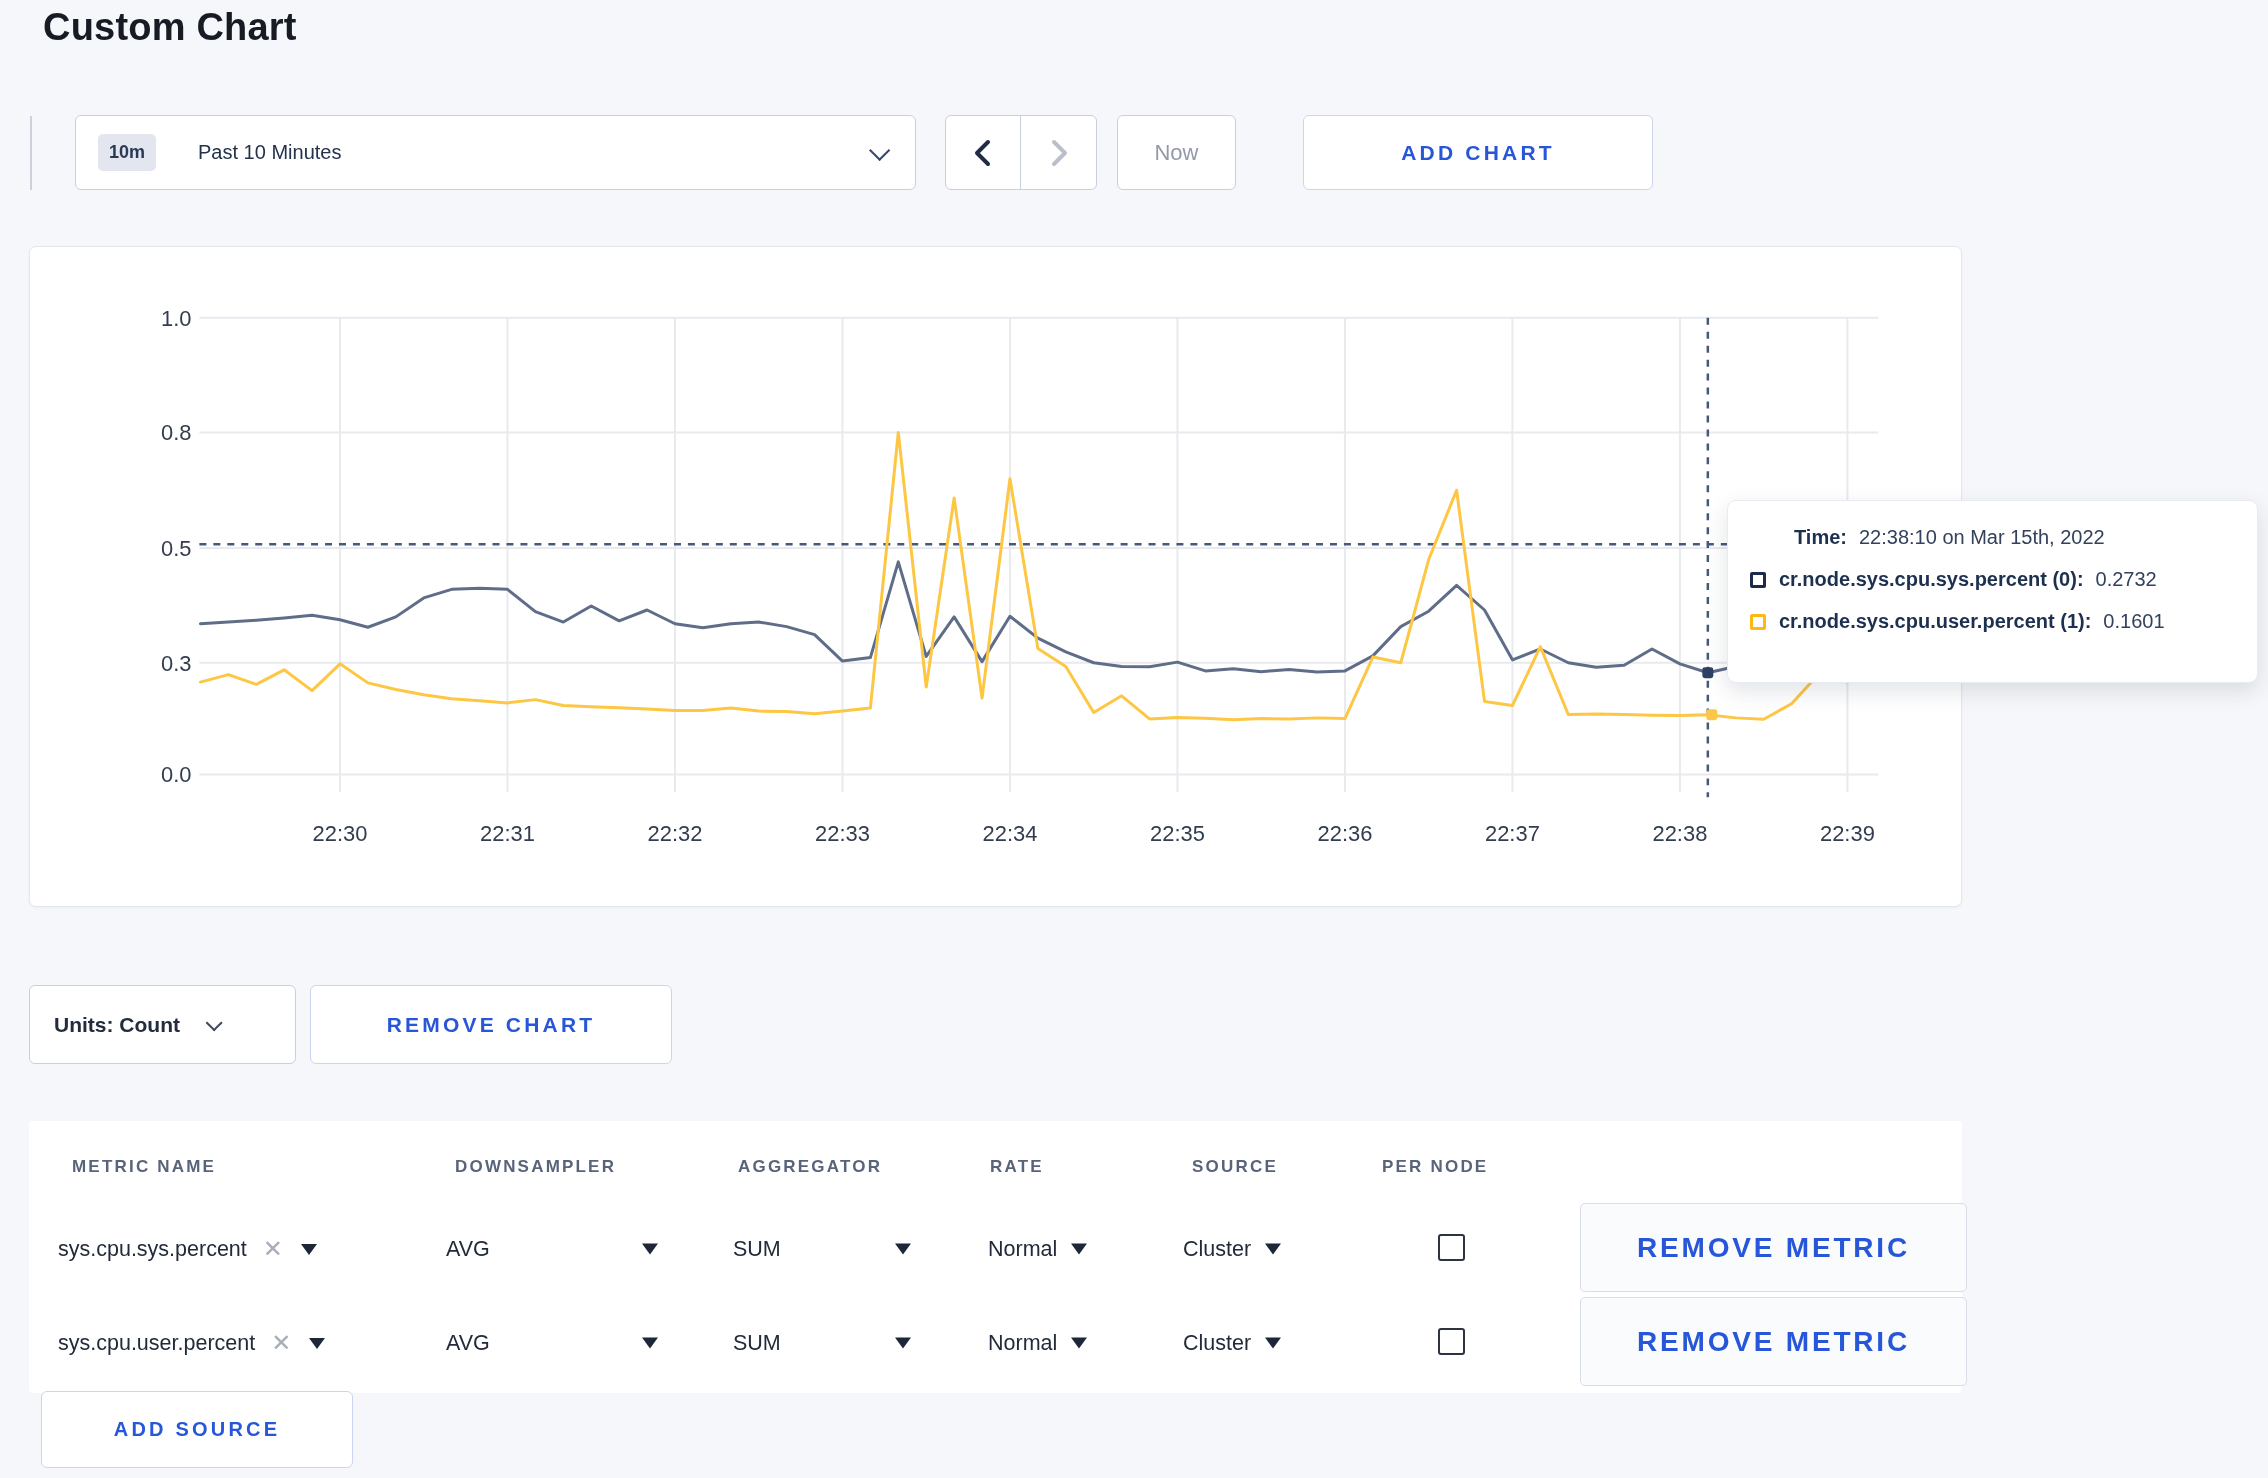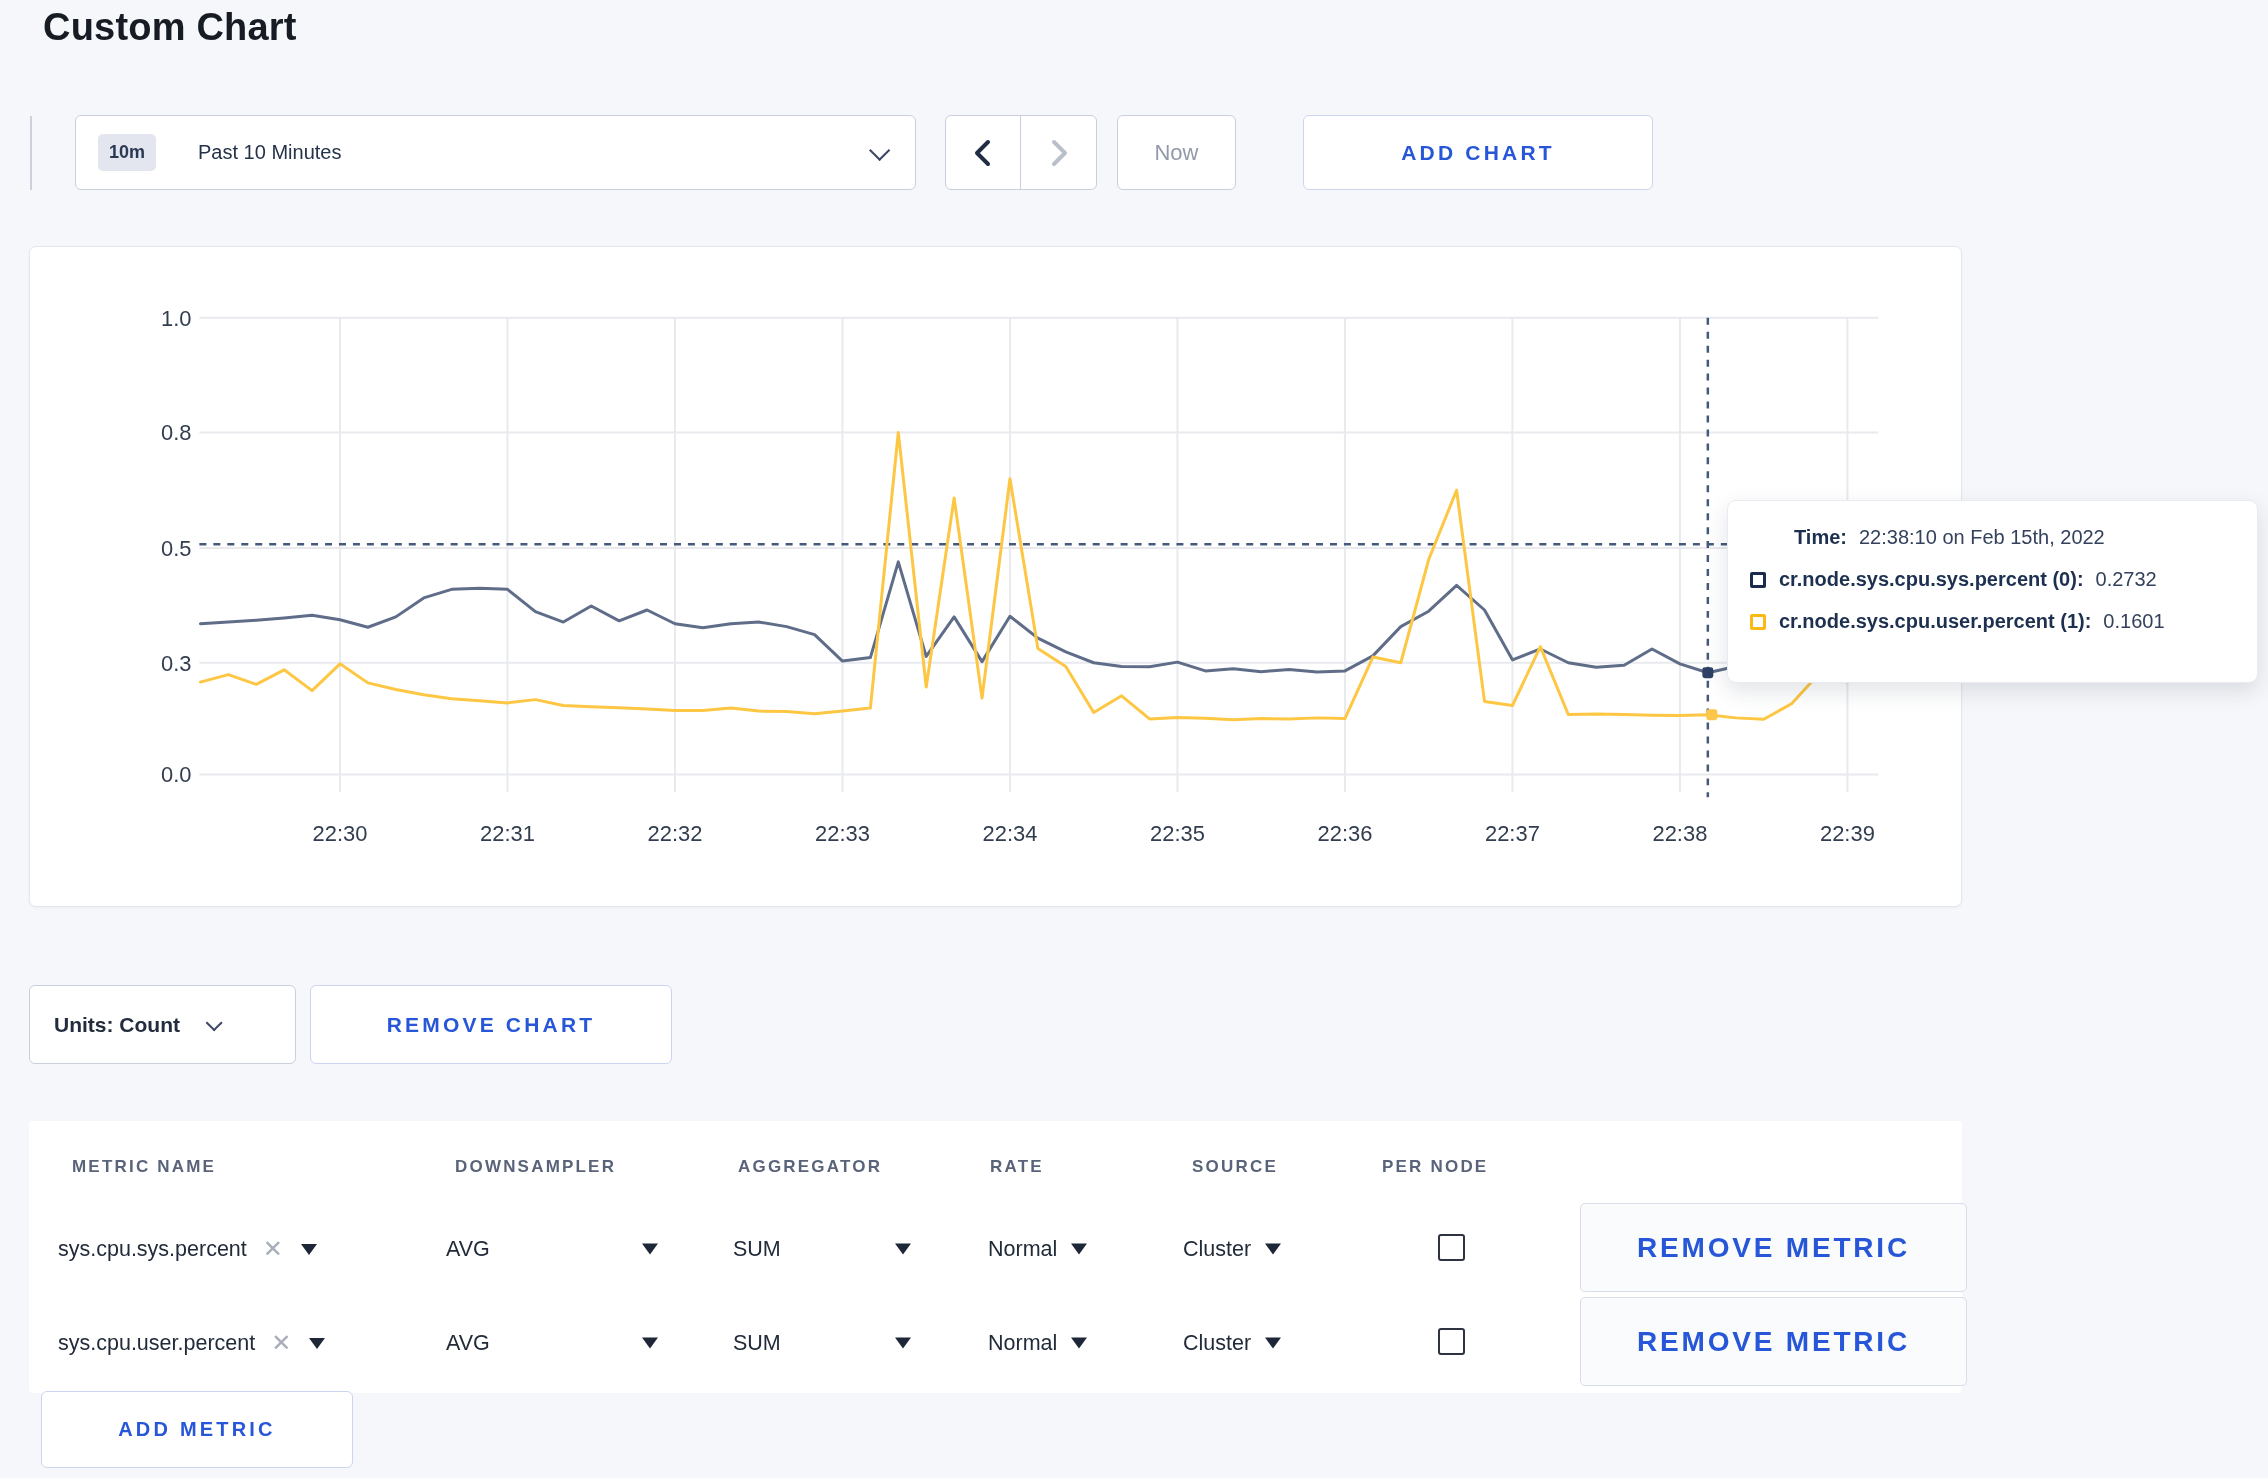--- a/index.html
+++ b/index.html
@@ -133,21 +133,21 @@
       <line x1="1681" y1="71" x2="1681" y2="552" stroke="#44597b" stroke-width="2.5" stroke-dasharray="7 7"></line>
       <polyline points="169.0,377.9 197.0,376.2 225.0,374.4 253.0,372.1 281.0,369.3 309.0,373.9 337.0,381.4 365.0,371.0 393.0,352.0 421.0,343.4 449.0,342.3 477.0,343.4 505.0,365.8 533.0,376.2 561.0,360.1 589.0,375.0 617.0,364.1 645.0,377.9 673.0,381.9 701.0,377.9 729.0,376.2 757.0,380.8 785.0,388.8 813.0,415.3 841.0,411.8 869.0,315.8 897.0,410.7 925.0,371.0 953.0,415.9 981.0,370.4 1009.0,392.3 1037.0,406.1 1065.0,417.0 1093.0,420.7 1121.0,421.1 1149.0,416.4 1177.0,425.2 1205.0,423.0 1233.0,426.0 1261.0,423.7 1289.0,426.3 1317.0,425.2 1345.0,410.1 1373.0,380.8 1401.0,365.3 1429.0,339.4 1457.0,364.1 1485.0,414.1 1513.0,403.2 1541.0,417.0 1569.0,421.5 1597.0,419.6 1625.0,403.2 1653.0,418.1 1681.0,427.0 1709.0,420.7 1737.0,422.6 1765.0,420.7 1793.0,417.0 1821.0,411.3" fill="none" stroke="#5f6d89" stroke-width="3" stroke-linejoin="round" stroke-linecap="round"></polyline>
       <polyline points="169.0,436.4 197.0,428.9 225.0,438.7 253.0,424.1 281.0,445.0 309.0,418.1 337.0,437.2 365.0,443.9 393.0,449.1 421.0,453.2 449.0,455.1 477.0,457.3 505.0,454.0 533.0,459.9 561.0,461.1 589.0,462.2 617.0,463.3 645.0,464.8 673.0,464.8 701.0,462.5 729.0,465.5 757.0,465.9 785.0,468.1 813.0,465.5 841.0,462.5 869.0,186.0 897.0,441.3 925.0,251.7 953.0,452.5 981.0,232.4 1009.0,402.6 1037.0,420.7 1065.0,467.0 1093.0,450.2 1121.0,473.4 1149.0,471.9 1177.0,472.6 1205.0,474.1 1233.0,473.0 1261.0,473.4 1289.0,472.3 1317.0,473.0 1345.0,411.3 1373.0,417.0 1401.0,313.5 1429.0,244.0 1457.0,455.8 1485.0,459.9 1513.0,400.9 1541.0,468.9 1569.0,468.5 1597.0,468.9 1625.0,469.6 1653.0,470.0 1681.0,469.2 1709.0,472.3 1737.0,473.7 1765.0,458.1 1793.0,427.5 1821.0,436.4" fill="none" stroke="#fdc643" stroke-width="3" stroke-linejoin="round" stroke-linecap="round"></polyline>
       <rect x="1675.5" y="421.50533333333334" width="11" height="11" rx="2.5" fill="#2e4164"></rect>
       <rect x="1679.5" y="463.72933333333333" width="11" height="11" rx="2.5" fill="#fcc64a"></rect>
     </svg>
 </div>
 
 <div class="abs" id="chart-tooltip">
   <div id="tooltip-time-row">
-    <span class="tt-label">Time:</span><span class="tt-value">22:38:10 on Feb 15th, 2022</span>
+    <span class="tt-label">Time:</span><span class="tt-value">22:38:10 on Mar 15th, 2022</span>
   </div>
   <div class="tt-row">
     <span class="tt-swatch" style="border-color: rgb(28, 43, 75);"></span>
     <span class="tt-label">cr.node.sys.cpu.sys.percent (0):</span>
     <span class="tt-value">0.2732</span>
   </div>
   <div class="tt-row">
     <span class="tt-swatch" style="border-color: rgb(253, 185, 19);"></span>
     <span class="tt-label">cr.node.sys.cpu.user.percent (1):</span>
     <span class="tt-value">0.1601</span>
@@ -206,13 +206,13 @@
     </span>
     <span class="cell-text" style="left:1154px">
       <span>Cluster</span>
       <span class="caret" style="margin-left:14px"></span>
     </span>
     <span class="checkbox"></span>
     <span class="remove-metric-btn">REMOVE METRIC</span>
   </div>
 </div>
 
-<div class="abs blue-btn" id="add-metric-button">ADD METRIC</div>
+<div class="abs blue-btn" id="add-metric-button">ADD SOURCE</div>
 
 </body></html>

